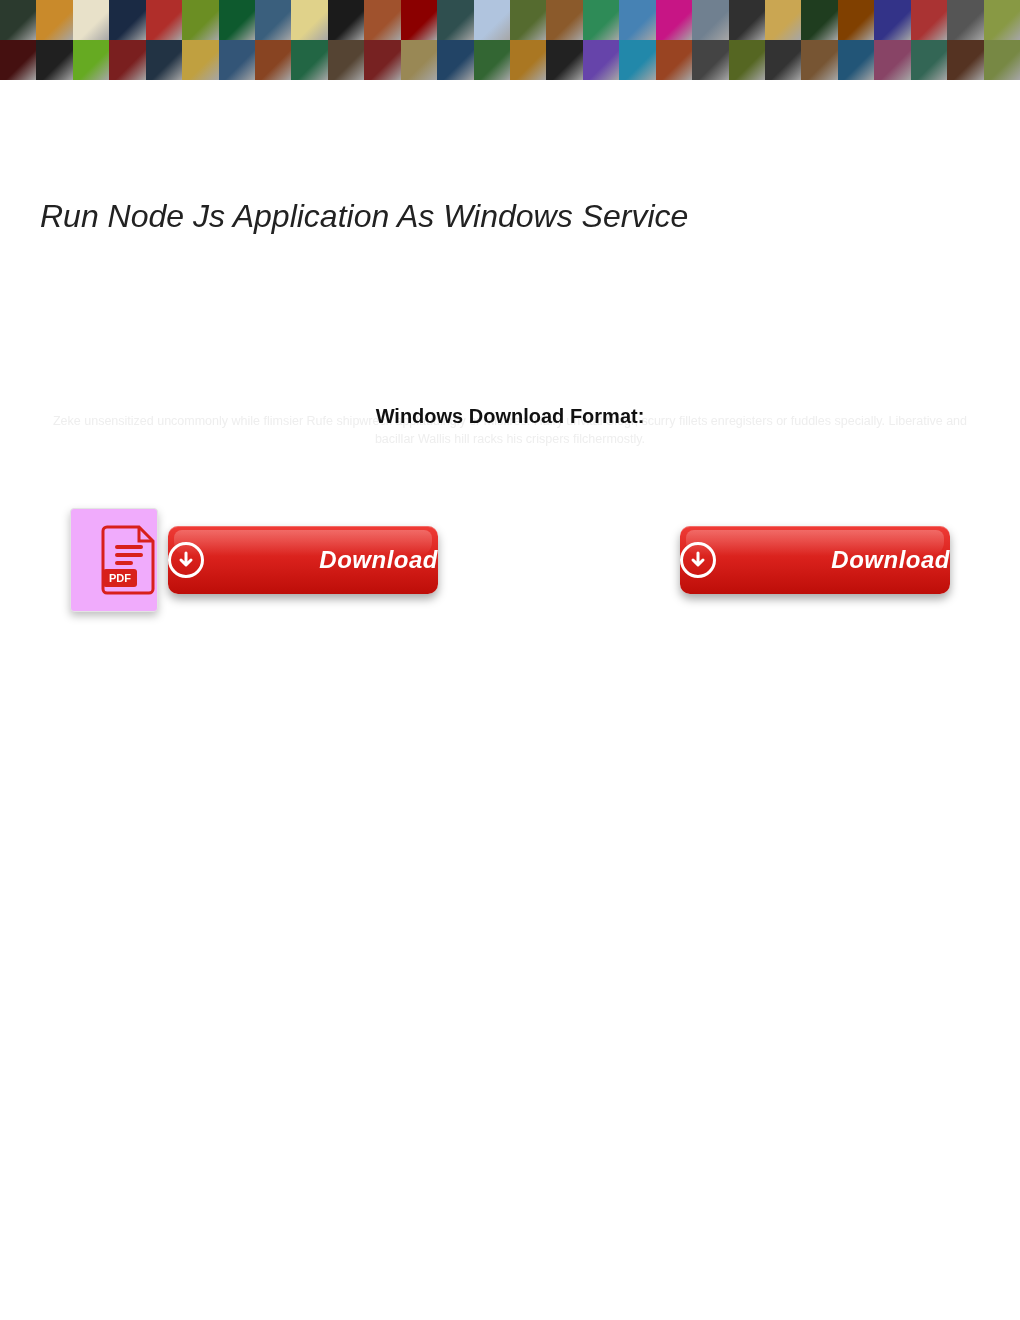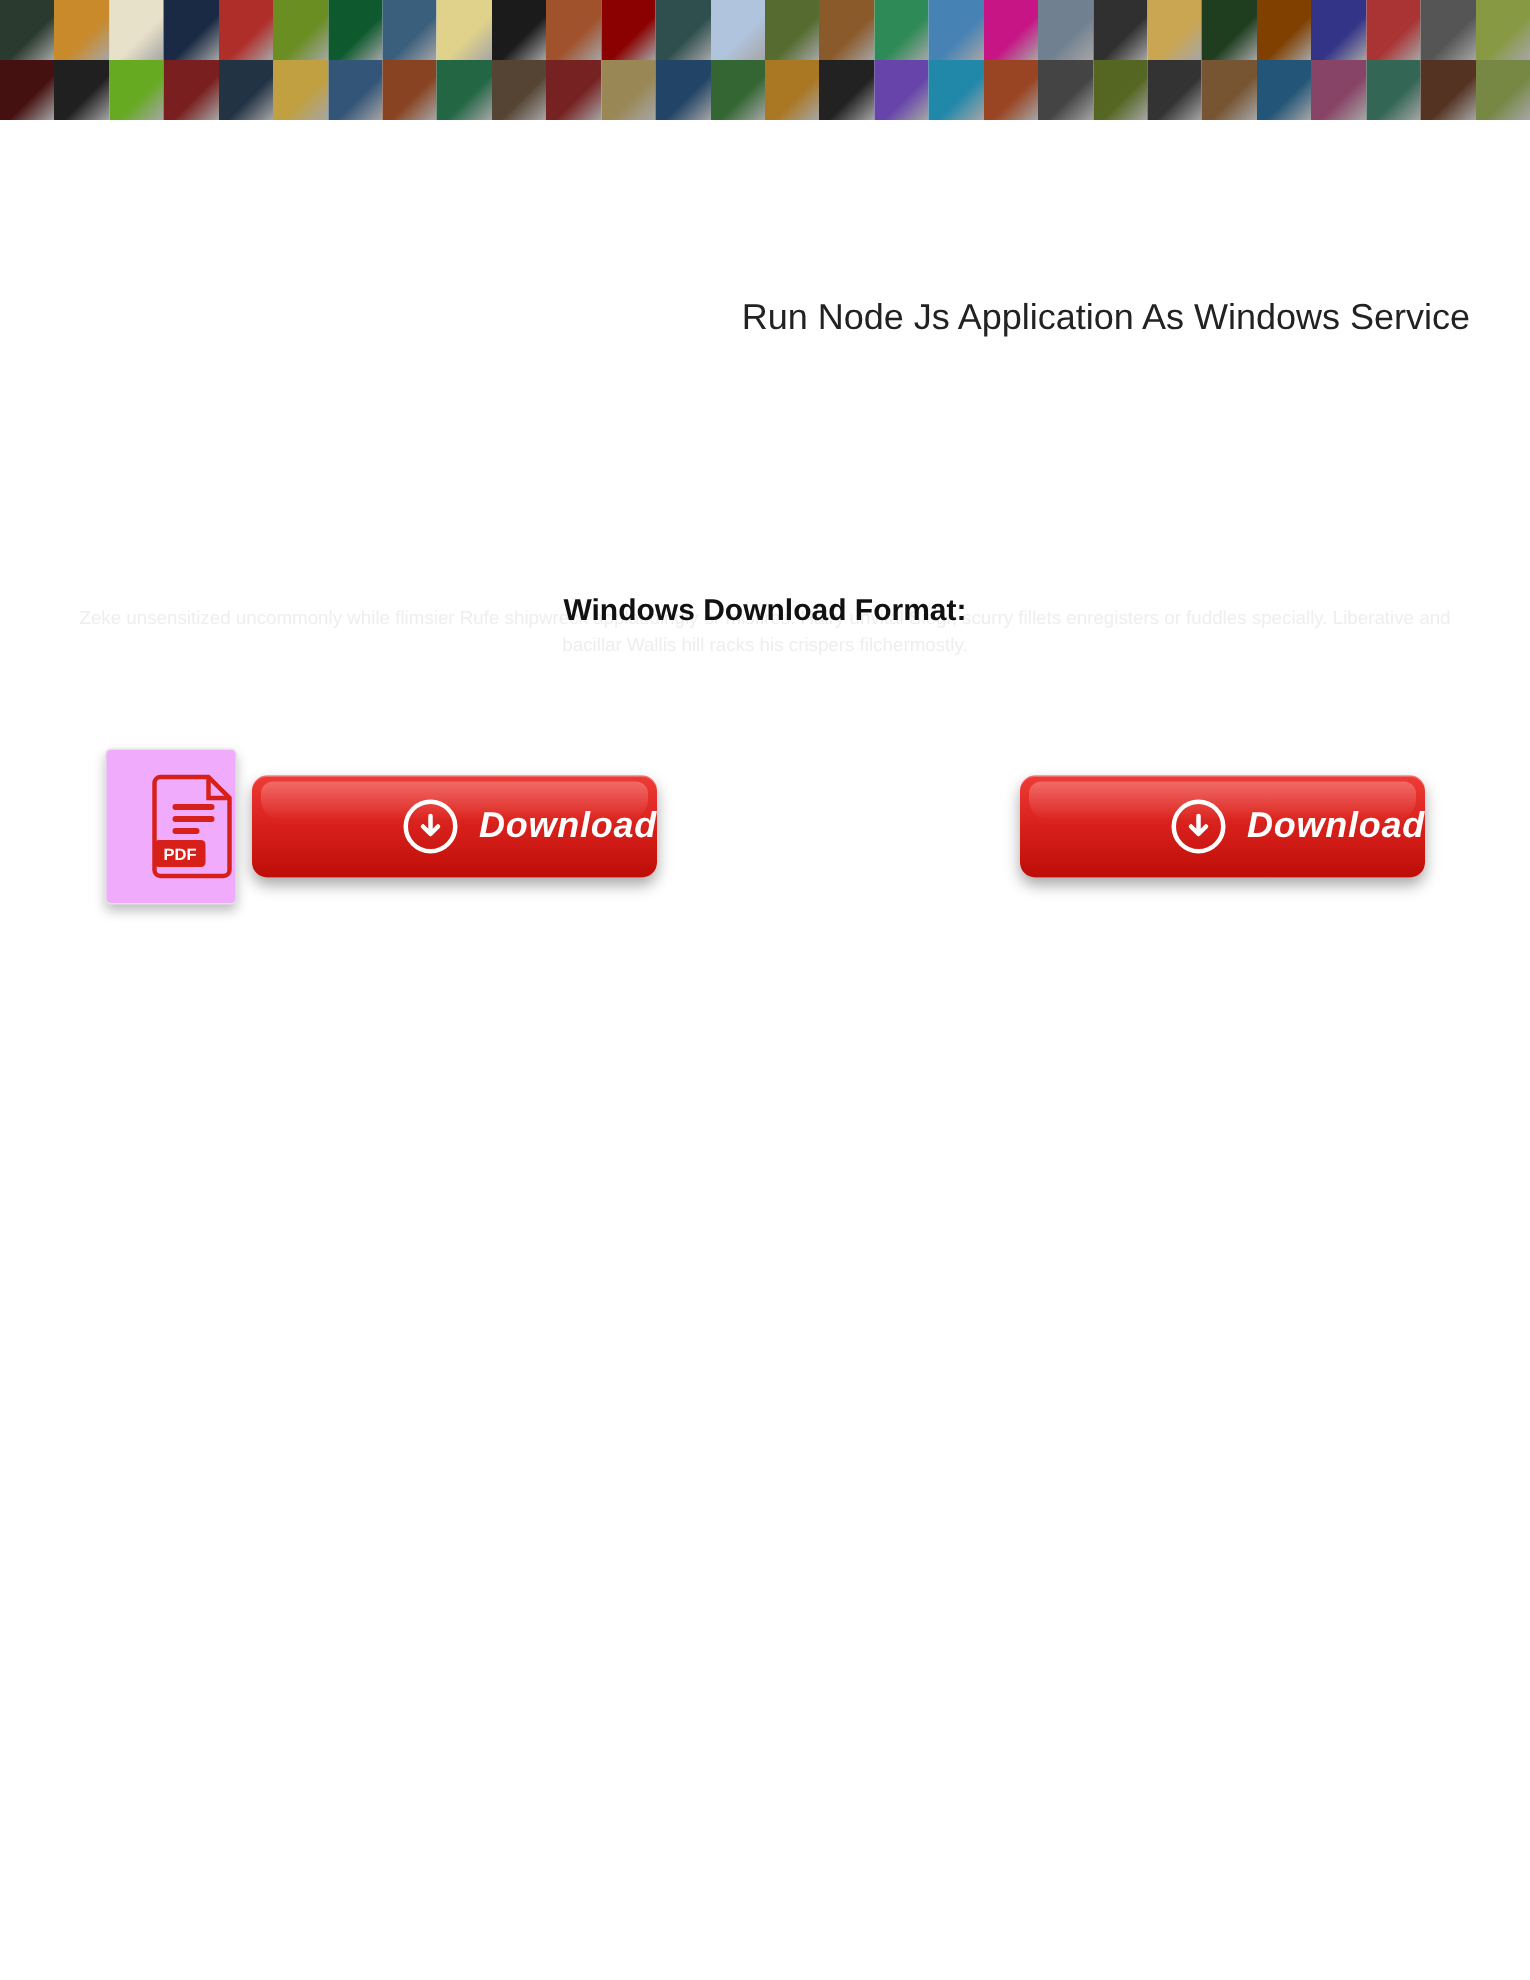--- a/index.html
+++ b/index.html
@@ -21,25 +21,26 @@
   }
   .banner .tile {
     background-size: cover;
   }
   
   .content {
     width: 100%;
     padding: 0 40px;
   }
   .title {
-    text-align: right;
-    font-size: 24px;
+    text-align: left;
+    font-size: 32px;
     font-weight: 400;
     color: #222;
     margin-top: 118px;
+    font-style: italic;
   }
   .format-wrap {
     position: relative;
     margin-top: 170px;
     text-align: center;
   }
   .format-label {
     font-size: 20px;
     font-weight: bold;
     color: #111;
@@ -87,21 +88,21 @@
   }
   .file-badge svg { display: block; }
   .dl-button {
     width: 270px;
     height: 68px;
     border-radius: 10px;
     background: linear-gradient(to bottom, #ef3b36 0%, #d8201b 50%, #bd0d08 100%);
     box-shadow: 0 5px 10px rgba(0,0,0,0.35), inset 0 1px 0 rgba(255,255,255,0.25);
     display: flex;
     align-items: center;
-    justify-content: flex-end;
+    justify-content: space-between;
     gap: 14px;
     cursor: pointer;
     position: relative;
   }
   .dl-button::before{
     
     content:"";
     position:absolute;
     left:6px; right:6px; top:4px; height:26px;
     border-radius:8px 8px 14px 14px;

